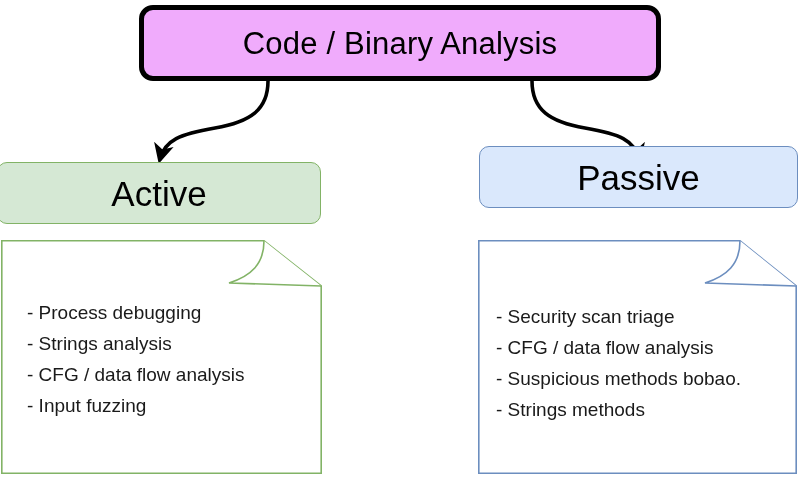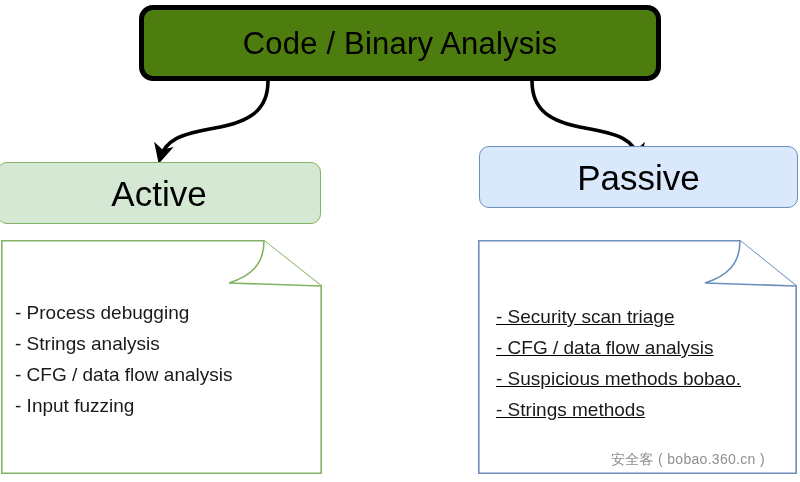--- a/index.html
+++ b/index.html
@@ -24,21 +24,21 @@
   
   .root-box {
     position: absolute;
     left: 139px;
     top: 5px;
     width: 522px;
     height: 76px;
     box-sizing: border-box;
     border: 5px solid #000000;
     border-radius: 14px;
-    background: #4d7c0f;
+    background: #f0abfc;
     display: flex;
     align-items: center;
     justify-content: center;
   }
   .root-box .label {
     font-size: 31px;
     line-height: 1;
     color: #000000;
     letter-spacing: 0.2px;
     white-space: nowrap;
@@ -110,34 +110,34 @@
   }
 
   #note-active {
     left: 1px;
     top: 240px;
     width: 321px;
     height: 234px;
   }
   #note-active .note-body {
     padding: 0 0 0 14px;
+    margin-left: 12px;
   }
   #note-active .note-list {
     margin-top: 4px;
   }
 
   #note-passive {
     left: 478px;
     top: 240px;
     width: 319px;
     height: 234px;
   }
   #note-passive .note-body {
     padding: 12px 0 0 18px;
-    text-decoration: underline;
   }
 
   
   #connectors {
     position: absolute;
     left: 0;
     top: 0;
     width: 800px;
     height: 482px;
     pointer-events: none;
@@ -205,15 +205,14 @@
     <div class="note-body">
       <ul class="note-list">
         <li>- Security scan triage</li>
         <li>- CFG / data flow analysis</li>
         <li>- Suspicious methods bobao.</li>
         <li>- Strings methods</li>
       </ul>
     </div>
   </div>
 
-  <div id="watermark">安全客 ( bobao.360.cn )</div>
 
 </div>
 
 </body></html>

